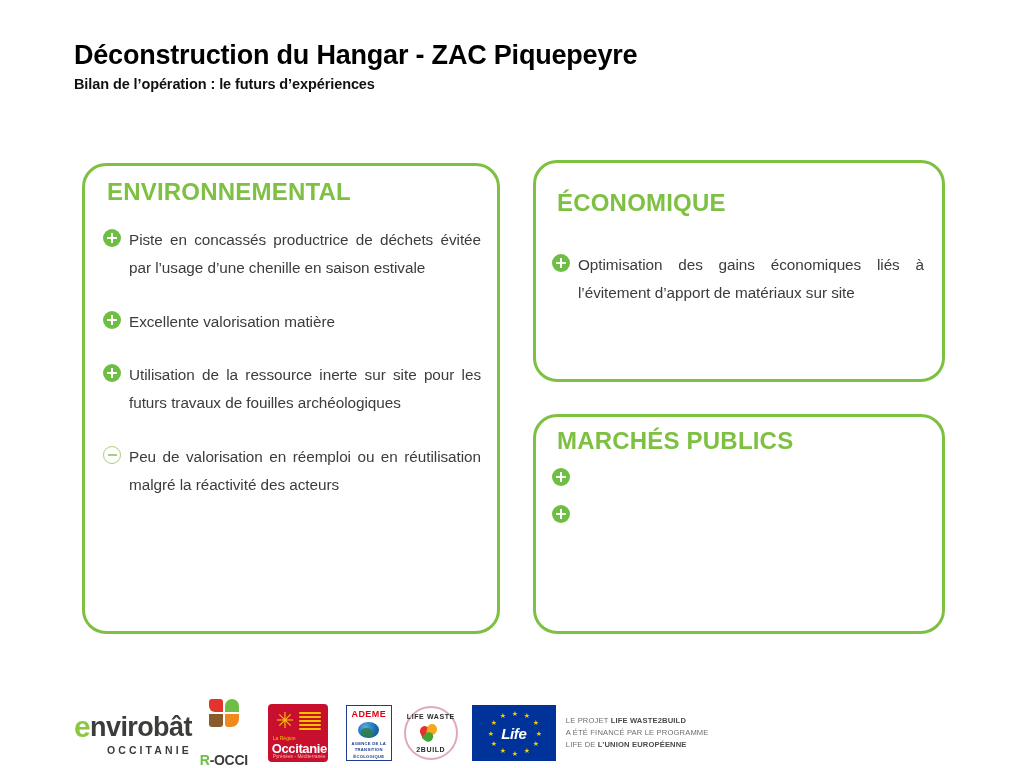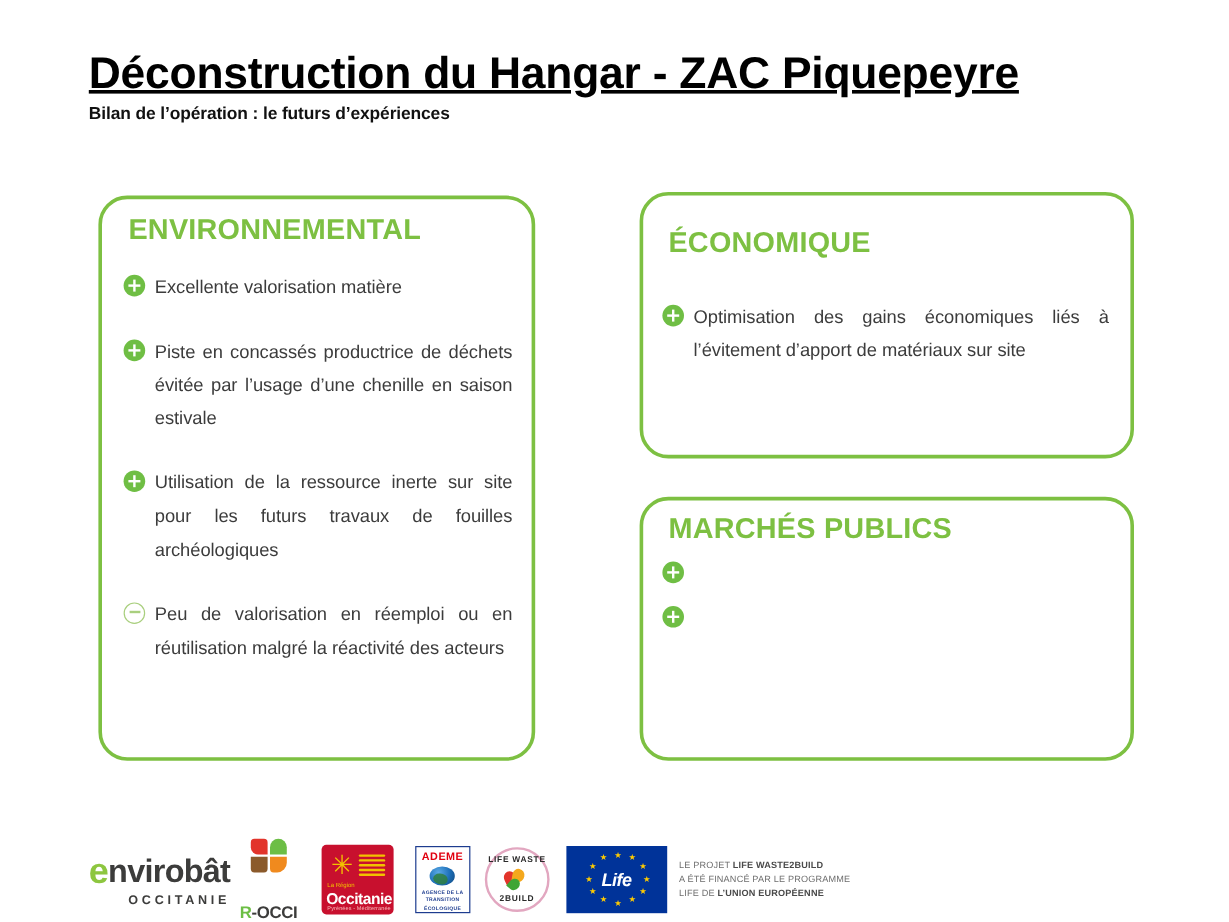--- a/index.html
+++ b/index.html
@@ -17,45 +17,44 @@
   }
 
   
   #header {
     position: absolute;
     left: 74px;
     top: 40px;
     width: 880px;
   }
   #slide-title {
-    font-size: 37px;
+    font-size: 27px;
     font-weight: bold;
     color: #000000;
     letter-spacing: -0.2px;
     line-height: 1.12;
     white-space: nowrap;
-    text-decoration: underline;
   }
   #slide-subtitle {
     margin-top: 6px;
     font-size: 14.5px;
     font-weight: bold;
     color: #111111;
     letter-spacing: -0.1px;
   }
 
   
   .card {
     position: absolute;
     box-sizing: border-box;
     border: 3px solid #7DC042;
     border-radius: 24px;
     background: #ffffff;
   }
-  #card-environnemental { left: 82px;  top: 163px; width: 364px; height: 471px; }
+  #card-environnemental { left: 82px;  top: 163px; width: 418px; height: 471px; }
   #card-economique      { left: 533px; top: 160px; width: 412px; height: 222px; }
   #card-marches         { left: 533px; top: 414px; width: 412px; height: 220px; }
 
   .card-title {
     color: #7DC042;
     font-size: 24px;
     font-weight: bold;
     letter-spacing: 0.2px;
     line-height: 1;
   }
@@ -398,25 +397,25 @@
 <div id="header">
   <div id="slide-title">Déconstruction du Hangar - ZAC Piquepeyre</div>
   <div id="slide-subtitle">Bilan de l’opération : le futurs d’expériences</div>
 </div>
 
 <section class="card" id="card-environnemental">
   <div class="card-title">ENVIRONNEMENTAL</div>
   <ul class="bullet-list">
     <li class="bullet-item">
       <span class="bullet-icon plus"></span>
+      <span class="bullet-text">Piste en concassés productrice de déchets évitée par l’usage d’une chenille en saison estivale</span>
+    </li>
+    <li class="bullet-item">
+      <span class="bullet-icon plus"></span>
       <span class="bullet-text no-justify">Excellente valorisation matière</span>
-    </li>
-    <li class="bullet-item">
-      <span class="bullet-icon plus"></span>
-      <span class="bullet-text">Piste en concassés productrice de déchets évitée par l’usage d’une chenille en saison estivale</span>
     </li>
     <li class="bullet-item">
       <span class="bullet-icon plus"></span>
       <span class="bullet-text">Utilisation de la ressource inerte sur site pour les futurs travaux de fouilles archéologiques</span>
     </li>
     <li class="bullet-item">
       <span class="bullet-icon minus"></span>
       <span class="bullet-text">Peu de valorisation en réemploi ou en réutilisation malgré la réactivité des acteurs</span>
     </li>
   </ul>

